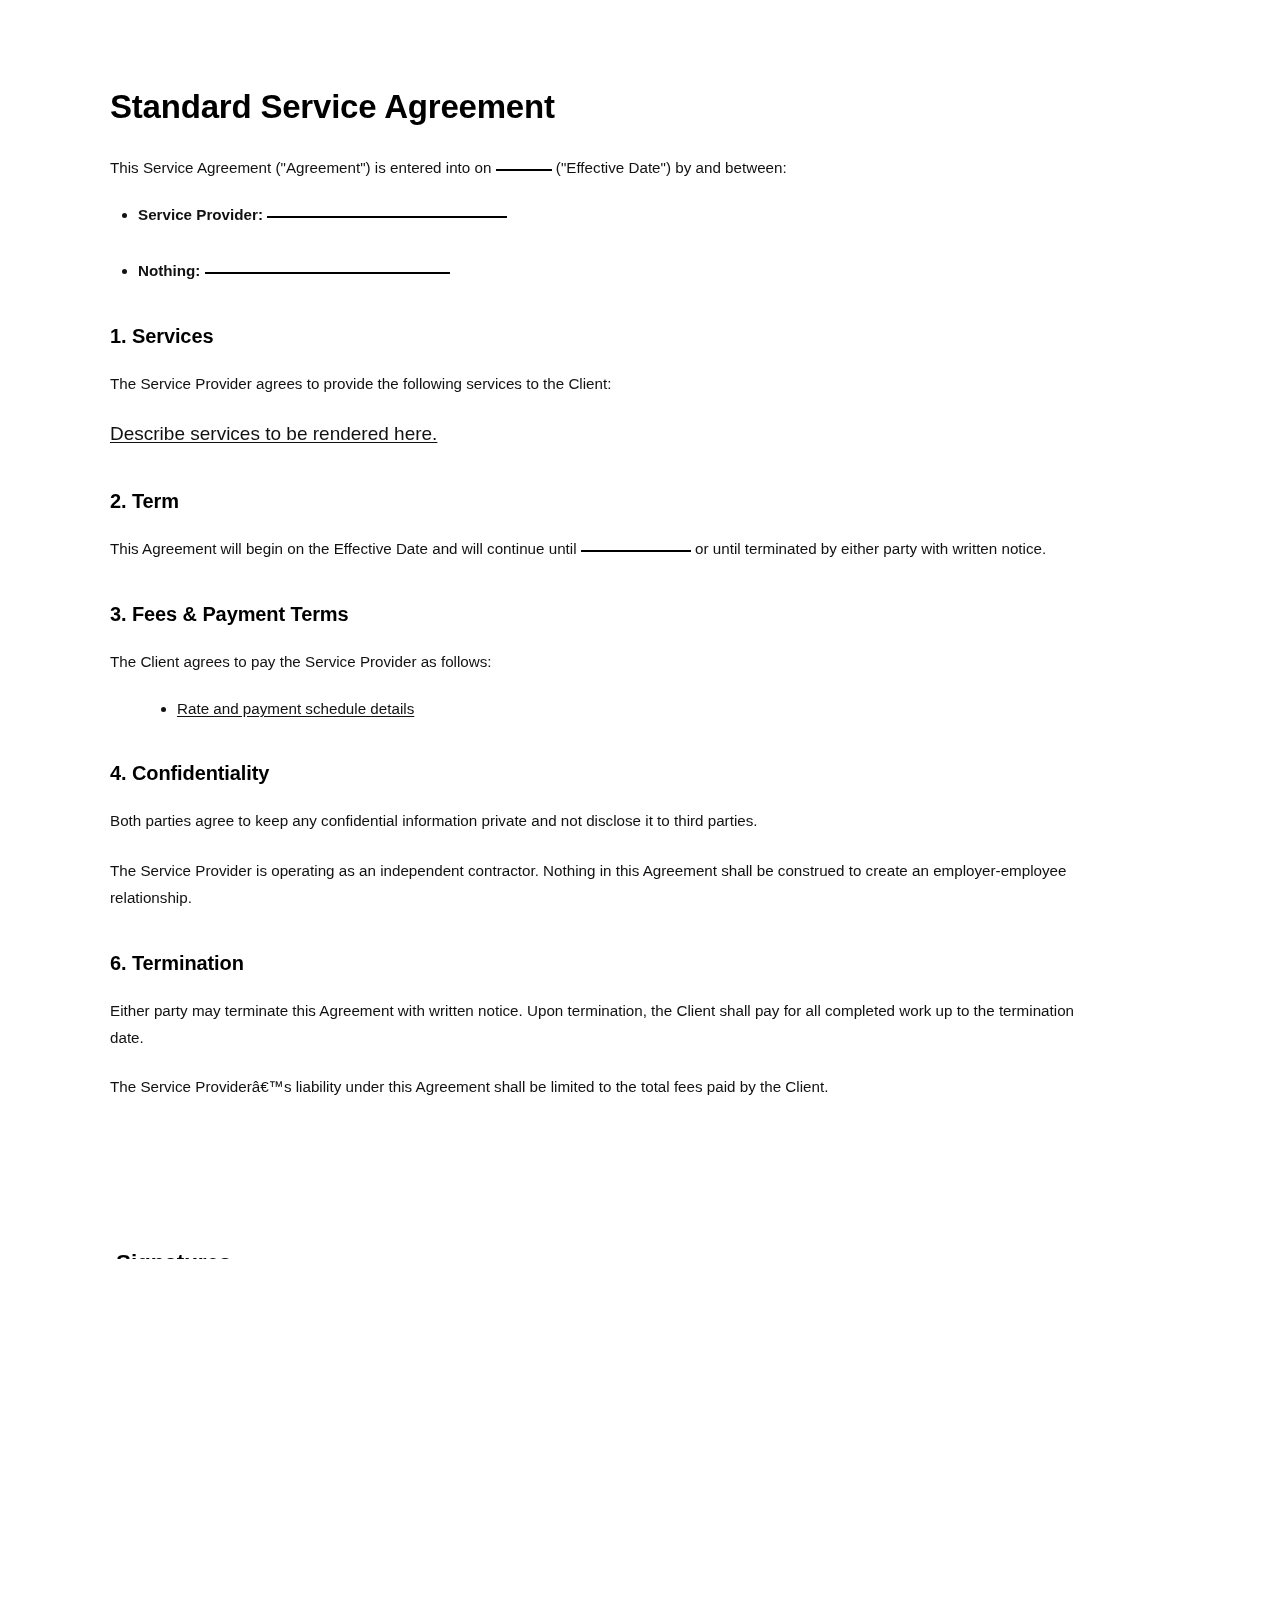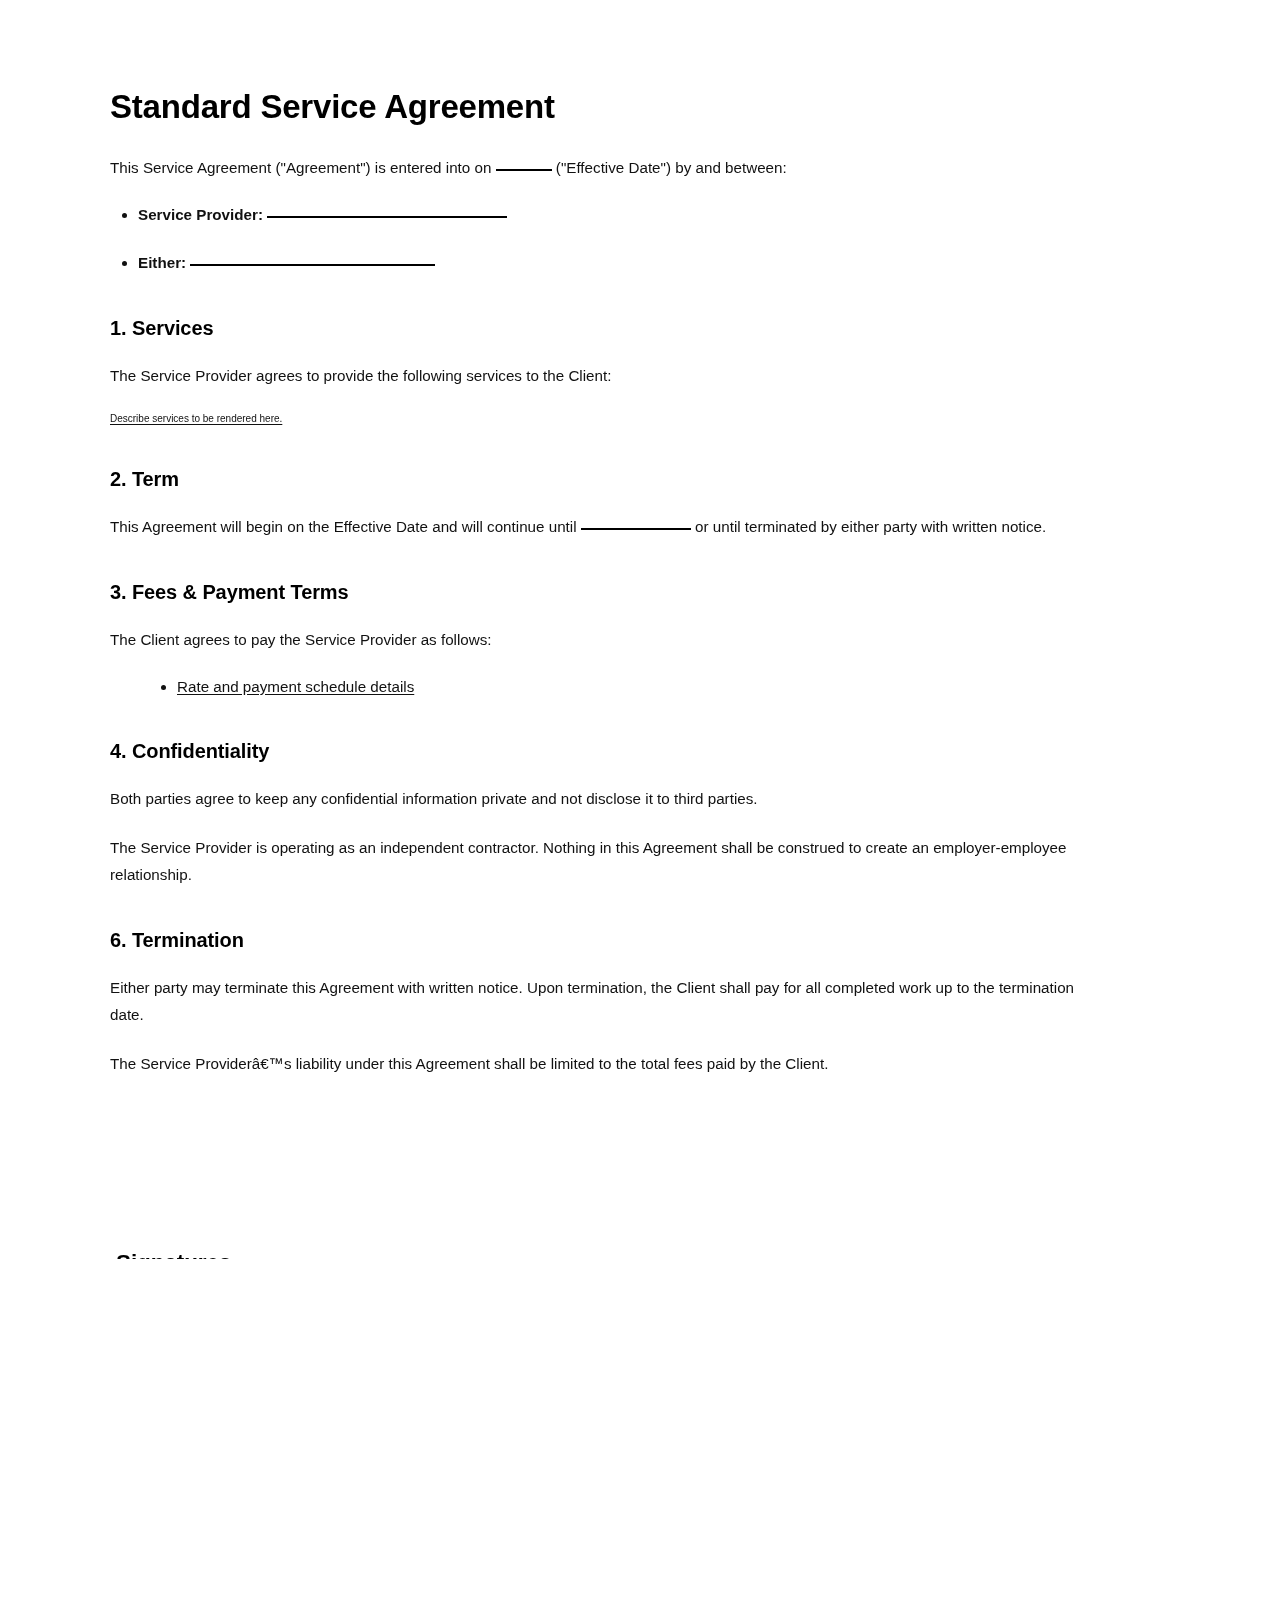--- a/index.html
+++ b/index.html
@@ -60,21 +60,21 @@
   }
 
   ul.bullets {
     margin: 0 0 20px 0;
     padding-left: 28px;
     list-style: disc;
   }
   ul.bullets li {
     font-size: 15.2px;
     line-height: 1.6;
-    margin-bottom: 24px;
+    margin-bottom: 32px;
     color: #111;
   }
   ul.bullets li:last-child { margin-bottom: 0; }
 
   .lbl-bold { font-weight: bold; }
 
   .fill-blank {
     display: inline-block;
     border-bottom: 2.6px solid #000;
     vertical-align: baseline;
@@ -82,21 +82,21 @@
     top: -2px;
   }
   .blank-xs { width: 56px; }
   .blank-sm { width: 110px; }
   .blank-md { width: 240px; }
   .blank-lg { width: 245px; }
 
   .underlined { text-decoration: underline; text-underline-offset: 2px; margin-left: 39px; }
 
   p.placeholder-line {
-    font-size: 10px;
+    font-size: 19px;
     line-height: 1.6;
     margin: 0 0 22px 0;
     text-decoration: underline;
     text-underline-offset: 2px;
     color: #111;
   }
 
   .clipped-heading {
     position: absolute;
     left: 110px;
@@ -128,21 +128,21 @@
       <span class="fill-blank blank-xs"></span>
       <span>("Effective Date") by and between:</span>
     </p>
 
     <ul class="bullets">
       <li>
         <span class="lbl-bold">Service Provider:</span>
         <span class="fill-blank blank-md"></span>
       </li>
       <li>
-        <span class="lbl-bold">Either:</span>
+        <span class="lbl-bold">Nothing:</span>
         <span class="fill-blank blank-lg"></span>
       </li>
     </ul>
 
     <h2 class="section-heading">1. Services</h2>
     <p class="para">The Service Provider agrees to provide the following services to the Client:</p>
     <p class="placeholder-line">Describe services to be rendered here.</p>
 
     <h2 class="section-heading">2. Term</h2>
     <p class="para">

